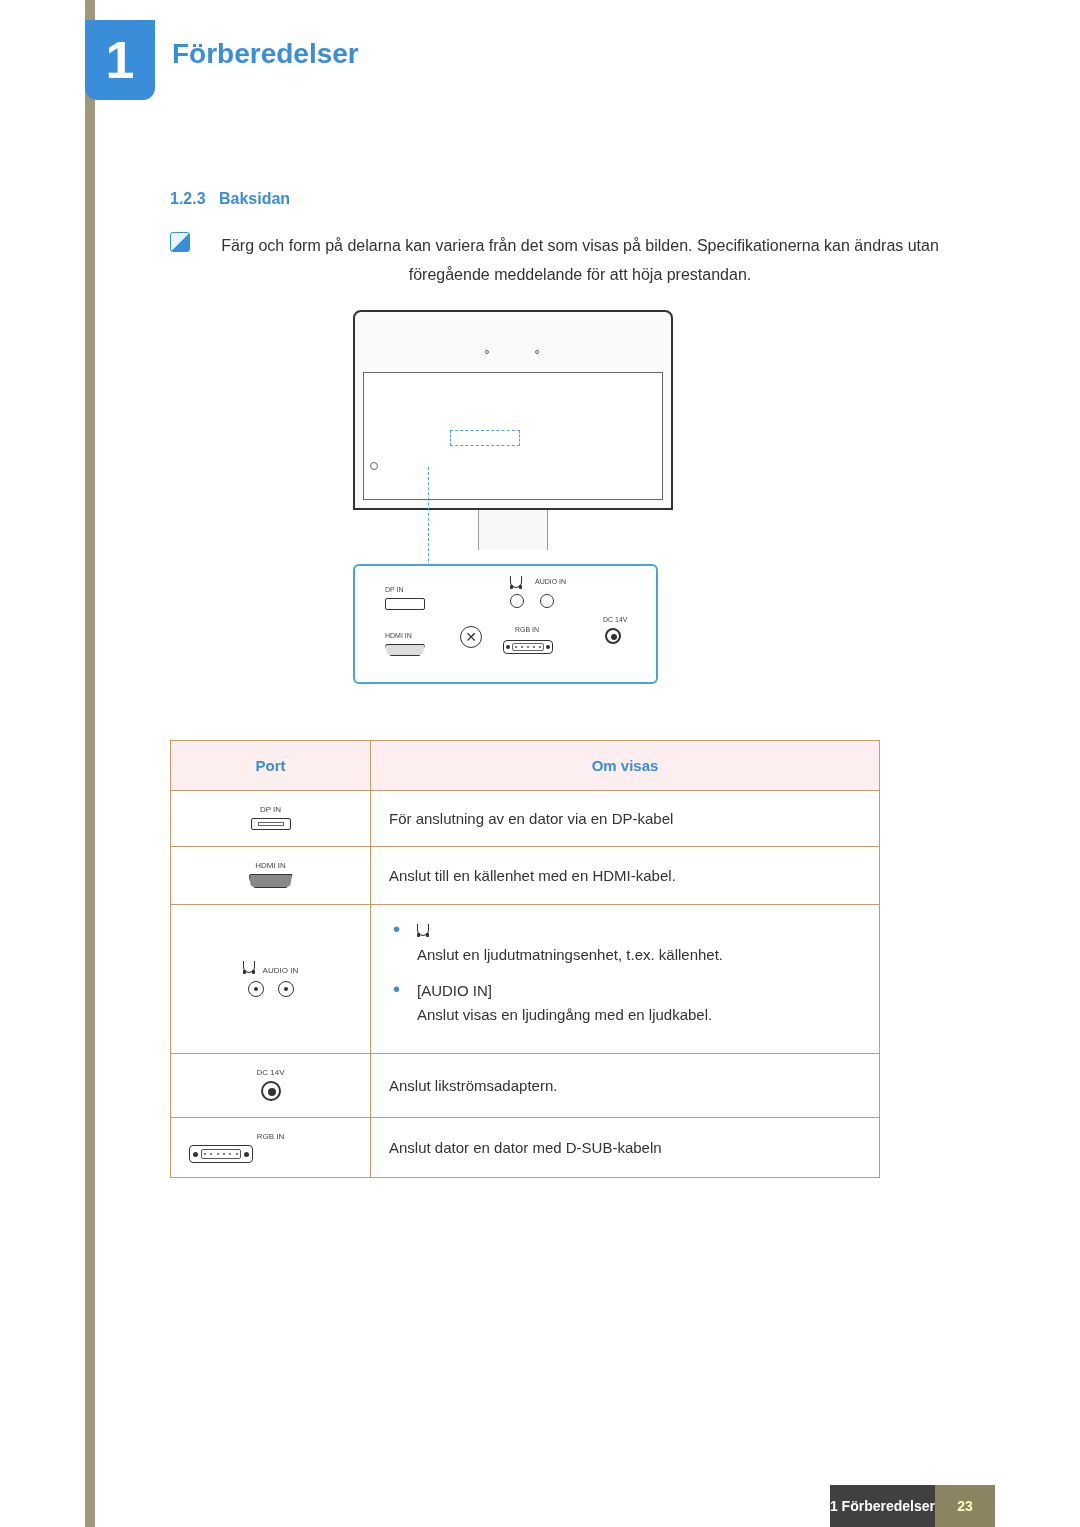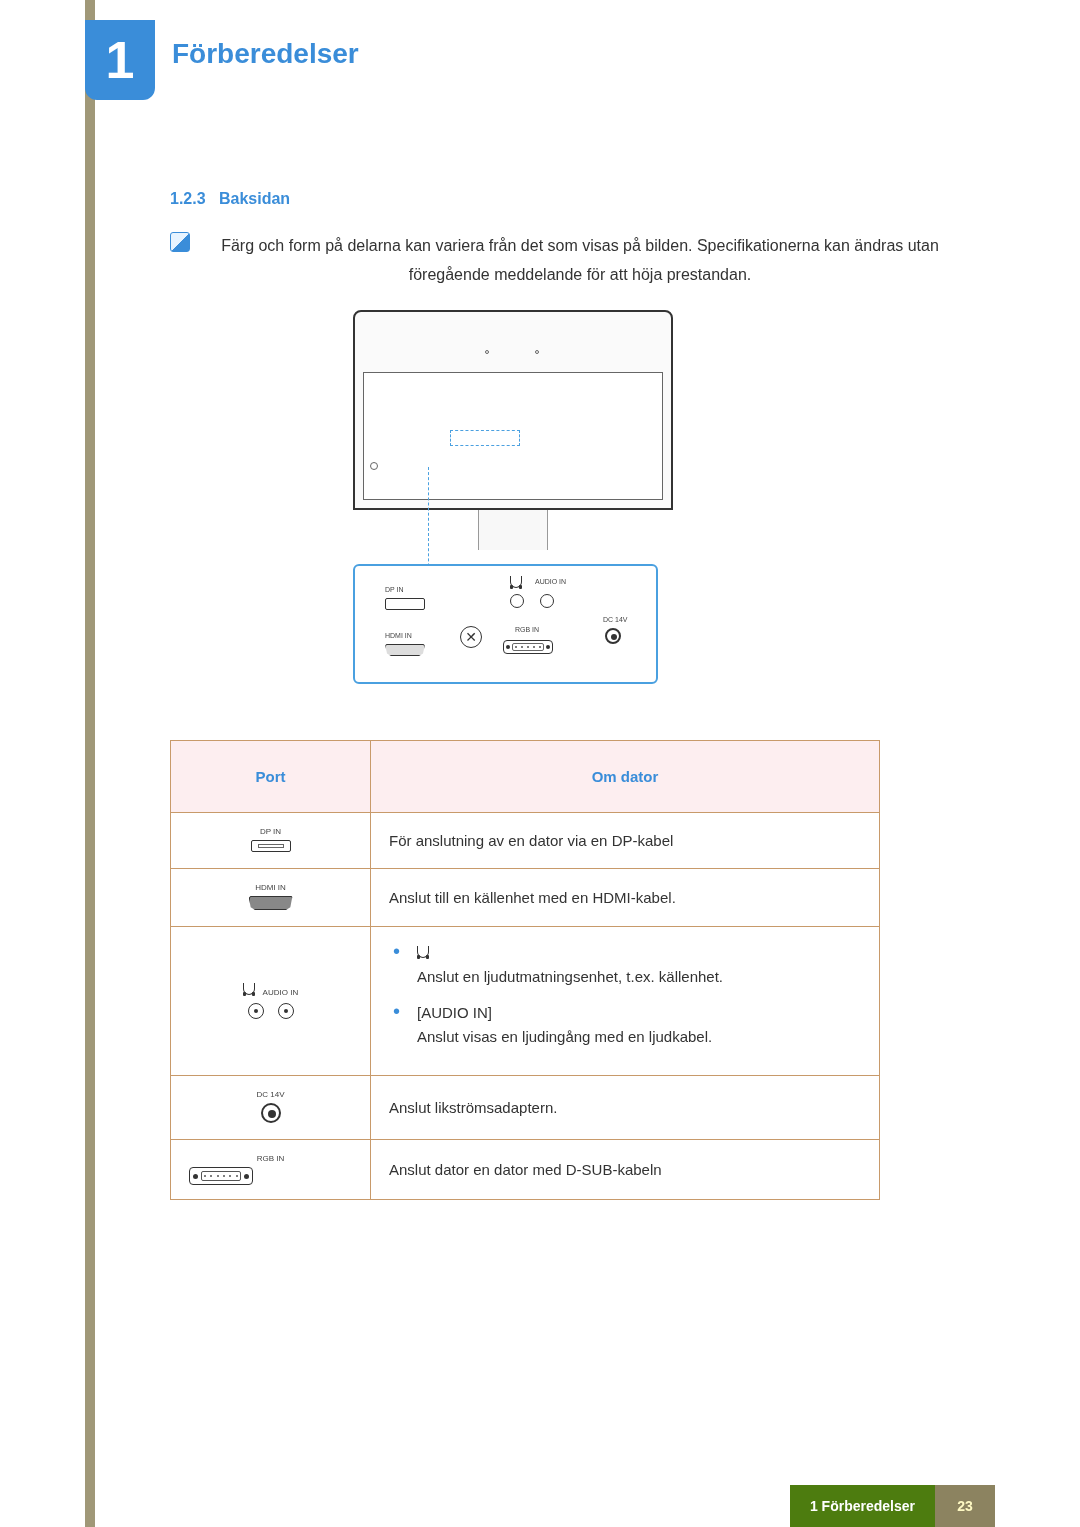--- a/index.html
+++ b/index.html
@@ -157,21 +157,21 @@
     top: 740px;
     width: 710px;
     border-collapse: collapse;
     border: 1px solid #c89a6a;
     font-size: 15px;
   }
   .port-table th {
     background: #fdeef0;
     color: #3a8dd9;
     font-weight: bold;
-    padding: 27px 14px;
+    padding: 16px 14px;
     border: 1px solid #c89a6a;
     text-align: center;
   }
   .port-table td {
     padding: 14px 18px;
     border: 1px solid #c89a6a;
     vertical-align: middle;
     color: #333;
   }
   .port-table td.icon-cell {
@@ -205,25 +205,25 @@
     position: absolute;
     left: 85px;
     bottom: 0;
     right: 85px;
     height: 42px;
     display: flex;
     justify-content: flex-end;
     align-items: stretch;
   }
   .footer-label {
-    background: #4d7c0f;
+    background: #404040;
     color: #fff;
     font-size: 14px;
     font-weight: bold;
-    padding: 0 20px;
+    padding: 0 0;
     display: flex;
     align-items: center;
   }
   .footer-page {
     background: #8c8360;
     color: #fef9c3;
     font-size: 14px;
     font-weight: bold;
     width: 60px;
     display: flex;
@@ -291,21 +291,21 @@
         </div>
       <span class="pin-dot"></span>
     </div>
   </div>
 </div>
 
 <table class="port-table">
   <thead>
     <tr>
       <th>Port</th>
-      <th>Om dator</th>
+      <th>Om visas</th>
     </tr>
   </thead>
   <tbody>
     <tr>
       <td class="icon-cell">
         <div>DP IN</div>
         <div class="icon-mini mini-dp"></div>
       </td>
       <td>För anslutning av en dator via en DP-kabel</td>
     </tr>

